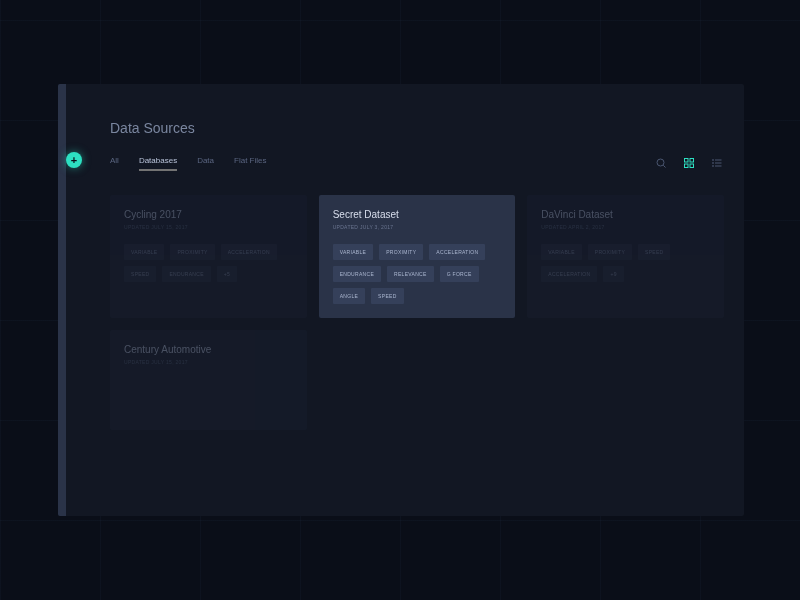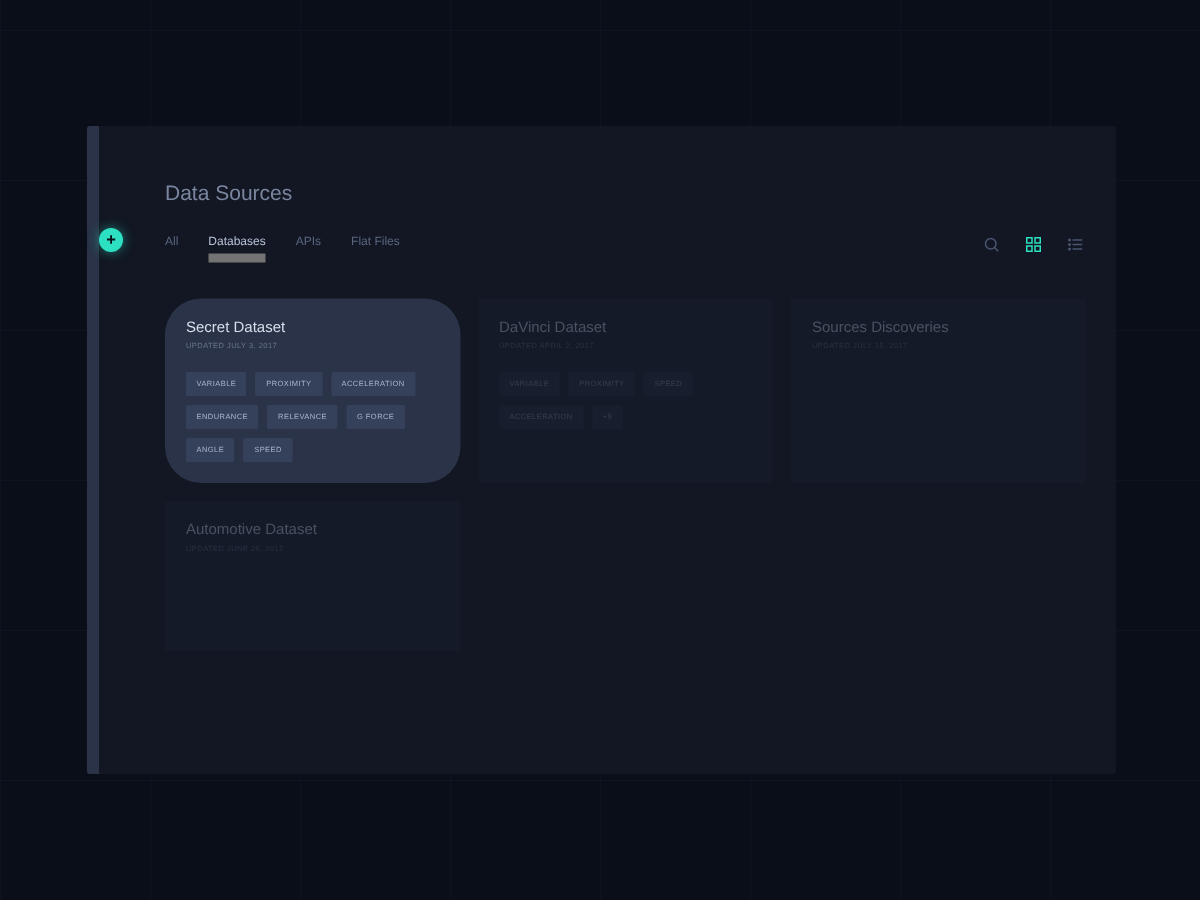--- a/index.html
+++ b/index.html
@@ -63,21 +63,21 @@
 .tabs { display: flex; gap: 20px; text-align: right; }
 .tab {
   color: #5a6580;
   font-size: 8px;
   font-weight: 500;
   cursor: pointer;
   padding-bottom: 4px;
 }
 .tab.active {
   color: #b8c2d8;
-  border-bottom: 6px solid #737373;
+  border-bottom: 2px solid #737373;
 }
 .toolbar-right {
   position: absolute; right: 0; top: 0;
   display: flex; align-items: center; gap: 14px;
 }
 .icon-btn {
   width: 14px; height: 14px;
   color: #4a5670;
   cursor: pointer;
   display: flex; align-items: center; justify-content: center;
@@ -92,21 +92,20 @@
 .card {
   background: #1a2030;
   border-radius: 2px;
   padding: 14px;
   min-height: 100px;
   opacity: 0.4;
 }
 .card.highlighted {
   background: #2a3348;
   opacity: 1;
-  border-radius: 24px;
 }
 .card-title {
   color: #9aa5bf;
   font-size: 10px;
   font-weight: 500;
 }
 .card.highlighted .card-title { color: #d8deec; }
 .card-updated {
   color: #4a5670;
   font-size: 5px;
@@ -144,21 +143,21 @@
 
     <h1 class="page-title">Data Sources</h1>
 
     <div class="toolbar">
       <div class="add-btn">
         <span>+</span>
       </div>
       <div class="tabs" id="tabs">
           <div class="tab">All</div>
           <div class="tab active">Databases</div>
-          <div class="tab">APIs</div>
+          <div class="tab">Data</div>
           <div class="tab">Flat Files</div>
         </div>
       <div class="toolbar-right">
         <div class="icon-btn">
           <svg viewBox="0 0 24 24" width="12" height="12" fill="none" stroke="currentColor" stroke-width="2">
               <circle cx="11" cy="11" r="7"></circle>
               <line x1="21" y1="21" x2="16.5" y2="16.5"></line>
             </svg>
         </div>
         <div class="icon-btn accent">
@@ -176,20 +175,32 @@
               <line x1="8" y1="18" x2="21" y2="18"></line>
               <circle cx="4" cy="6" r="1"></circle>
               <circle cx="4" cy="12" r="1"></circle>
               <circle cx="4" cy="18" r="1"></circle>
             </svg>
         </div>
       </div>
     </div>
 
     <div class="grid" id="grid">
+        <div class="card">
+          <div class="card-title">Cycling 2017</div>
+          <div class="card-updated">UPDATED JULY 15, 2017</div>
+          <div class="tag-row">
+            <div class="tag">VARIABLE</div>
+            <div class="tag">PROXIMITY</div>
+            <div class="tag">ACCELERATION</div>
+            <div class="tag">SPEED</div>
+            <div class="tag">ENDURANCE</div>
+            <div class="tag">+5</div>
+          </div>
+        </div>
         <div class="card highlighted">
           <div class="card-title">Secret Dataset</div>
           <div class="card-updated">UPDATED JULY 3, 2017</div>
           <div class="tag-row">
             <div class="tag">VARIABLE</div>
             <div class="tag">PROXIMITY</div>
             <div class="tag">ACCELERATION</div>
             <div class="tag">ENDURANCE</div>
             <div class="tag">RELEVANCE</div>
             <div class="tag">G FORCE</div>
@@ -202,22 +213,18 @@
           <div class="card-updated">UPDATED APRIL 2, 2017</div>
           <div class="tag-row">
             <div class="tag">VARIABLE</div>
             <div class="tag">PROXIMITY</div>
             <div class="tag">SPEED</div>
             <div class="tag">ACCELERATION</div>
             <div class="tag">+9</div>
           </div>
         </div>
         <div class="card">
-          <div class="card-title">Sources Discoveries</div>
+          <div class="card-title">Century Automotive</div>
           <div class="card-updated">UPDATED JULY 15, 2017</div>
-        </div>
-        <div class="card">
-          <div class="card-title">Automotive Dataset</div>
-          <div class="card-updated">UPDATED JUNE 26, 2017</div>
         </div>
       </div>
   </div>
 </div>
 
 </body></html>

